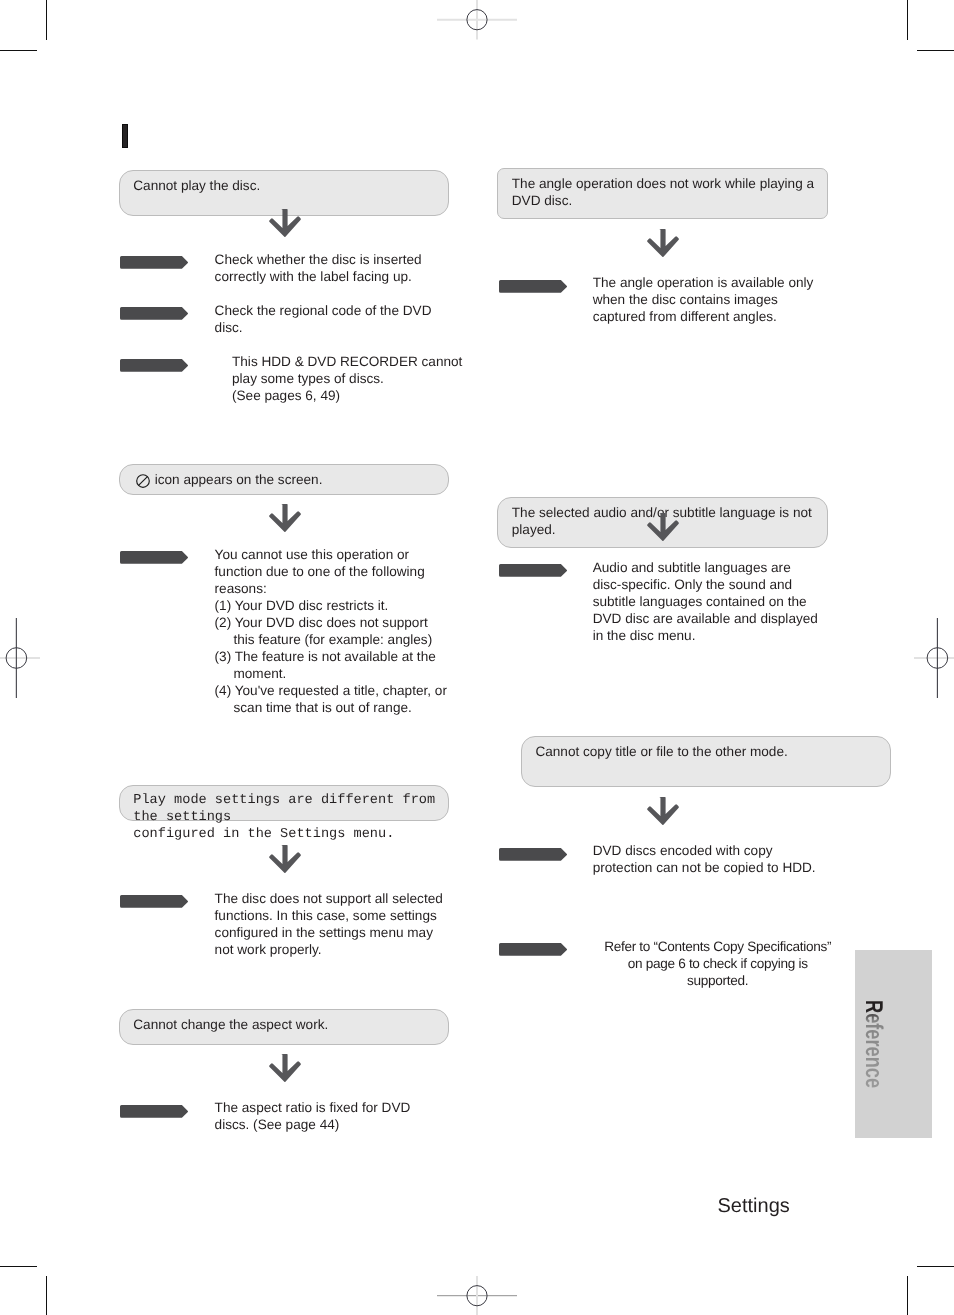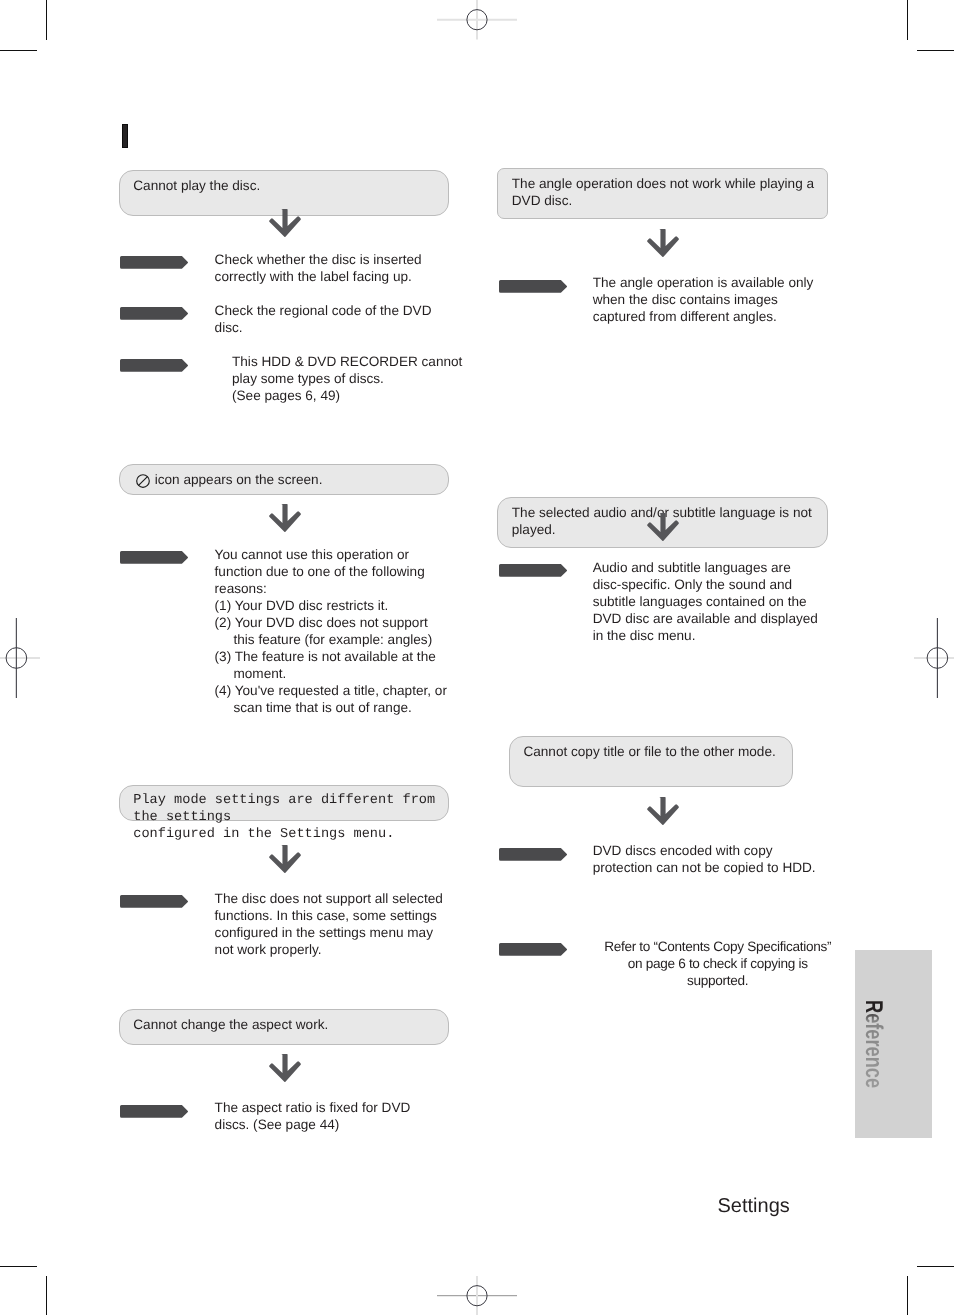--- a/index.html
+++ b/index.html
@@ -132,21 +132,21 @@
       <div class="qbox" style="left:497.4px;top:453.2px;width:330.5px;height:50.5px;margin-top:44px;">
         <div class="qt">The selected audio and/or subtitle language is not<br>played.</div>
       </div>
       <div class="arrow" style="left:646.9px;top:512.8px;"><svg width="32" height="29" viewBox="0 0 32 29" style="overflow:visible">
           <path d="M12.5 0.6 a0.6 0.6 0 0 1 0.6-0.6 h4.9 a0.6 0.6 0 0 1 0.6 0.6 v16.3 l9.6-9.25 a1.35 1.35 0 0 1 1.86 0.04 l1.45 1.5 a1.35 1.35 0 0 1-0.04 1.86 L16.45 27.85 a0.8 0.8 0 0 1-1.1 0 L0.56 13.05 a1.35 1.35 0 0 1-0.04-1.86 l1.45-1.5 a1.35 1.35 0 0 1 1.86-0.04 l9.6 9.25 V0.6 z" fill="#565659"></path>
         </svg></div>
       <div class="bullet" style="left:498.5px;top:564.1px;"><svg width="69" height="13" viewBox="0 0 69 13" style="overflow:visible">
           <path d="M1.5 0 h60.4 l5.7 5.65 a0.95 0.95 0 0 1 0 1.5 l-5.7 5.65 H1.5 A1.5 1.5 0 0 1 0 11.3 V1.5 A1.5 1.5 0 0 1 1.5 0 z" fill="#4a4a4c"></path>
         </svg></div>
       <div class="btext" style="left:592.7px;top:559.4px;width:250px;">Audio and subtitle languages are<br>disc-specific. Only the sound and<br>subtitle languages contained on the<br>DVD disc are available and displayed<br>in the disc menu.</div>
-      <div class="qbox" style="left:509px;top:736.2px;width:284px;height:51.1px;">
+      <div class="qbox" style="left:521px;top:736.2px;width:370px;height:51.1px;">
         <div class="qt">Cannot copy title or file to the other mode.</div>
       </div>
       <div class="arrow" style="left:646.9px;top:796.9px;"><svg width="32" height="29" viewBox="0 0 32 29" style="overflow:visible">
           <path d="M12.5 0.6 a0.6 0.6 0 0 1 0.6-0.6 h4.9 a0.6 0.6 0 0 1 0.6 0.6 v16.3 l9.6-9.25 a1.35 1.35 0 0 1 1.86 0.04 l1.45 1.5 a1.35 1.35 0 0 1-0.04 1.86 L16.45 27.85 a0.8 0.8 0 0 1-1.1 0 L0.56 13.05 a1.35 1.35 0 0 1-0.04-1.86 l1.45-1.5 a1.35 1.35 0 0 1 1.86-0.04 l9.6 9.25 V0.6 z" fill="#565659"></path>
         </svg></div>
       <div class="bullet" style="left:498.5px;top:847.5px;"><svg width="69" height="13" viewBox="0 0 69 13" style="overflow:visible">
           <path d="M1.5 0 h60.4 l5.7 5.65 a0.95 0.95 0 0 1 0 1.5 l-5.7 5.65 H1.5 A1.5 1.5 0 0 1 0 11.3 V1.5 A1.5 1.5 0 0 1 1.5 0 z" fill="#4a4a4c"></path>
         </svg></div>
       <div class="btext" style="left:592.7px;top:841.8px;width:250px;">DVD discs encoded with copy<br>protection can not be copied to HDD.</div>
       <div class="bullet" style="left:498.5px;top:942.5px;"><svg width="69" height="13" viewBox="0 0 69 13" style="overflow:visible">

